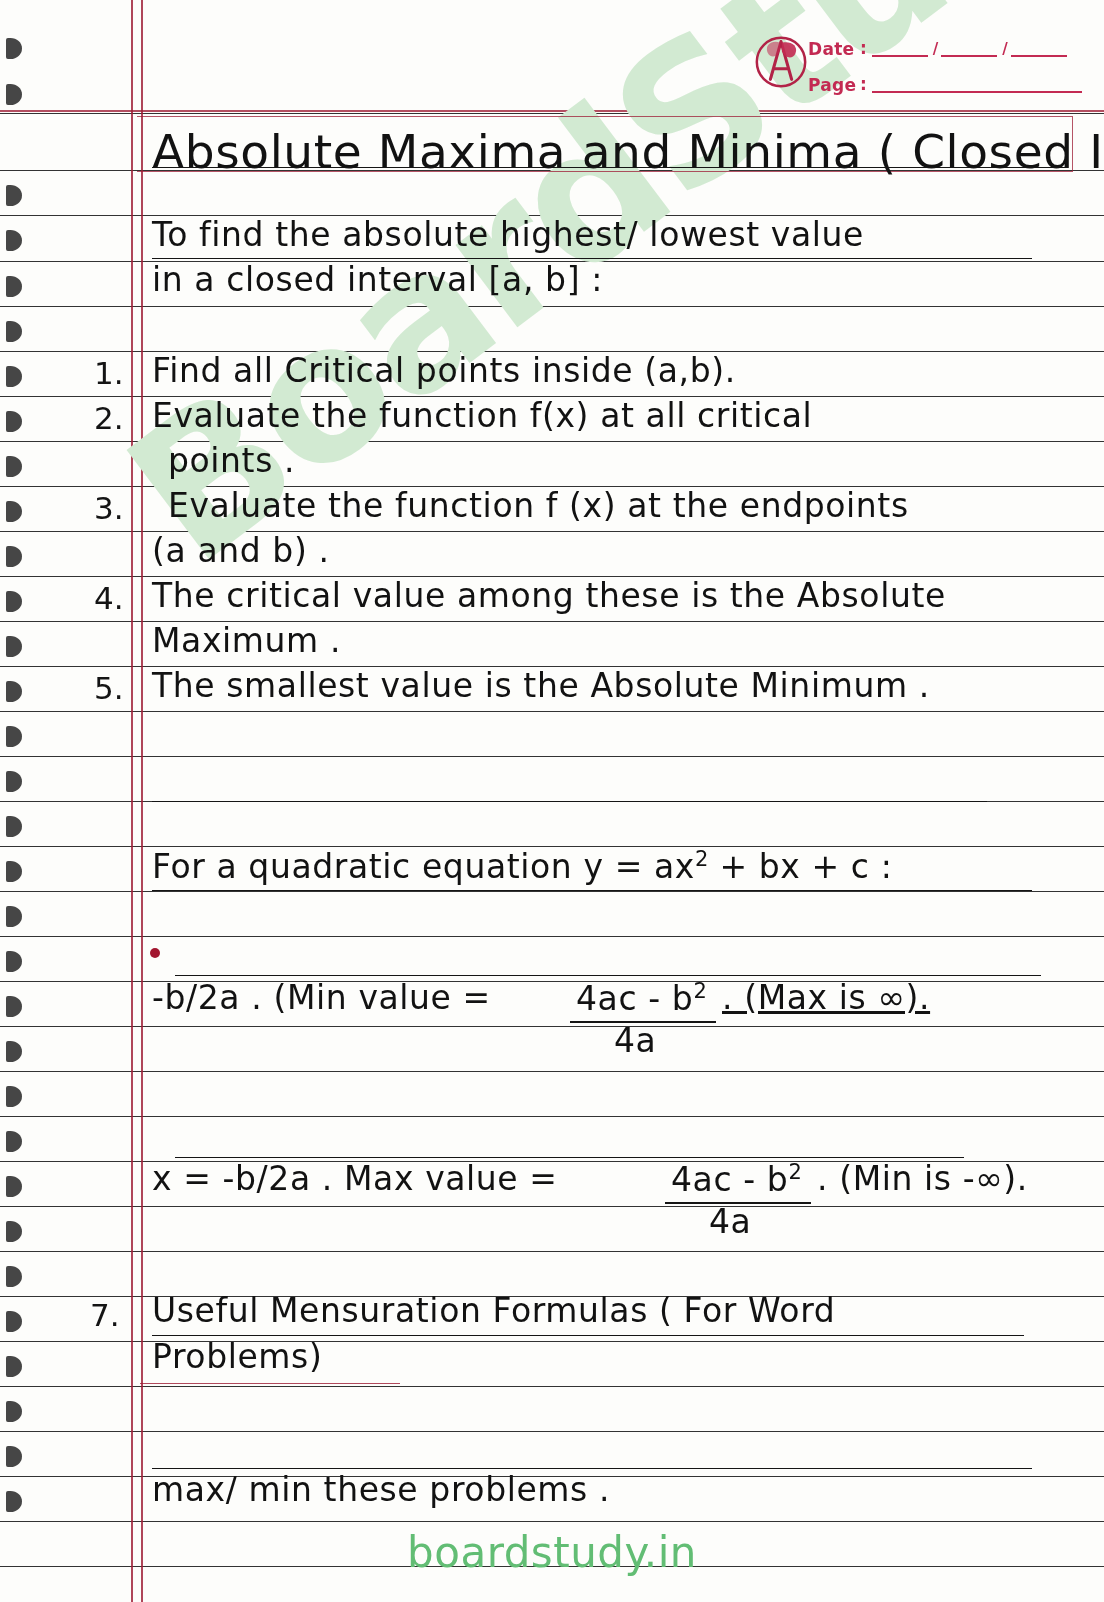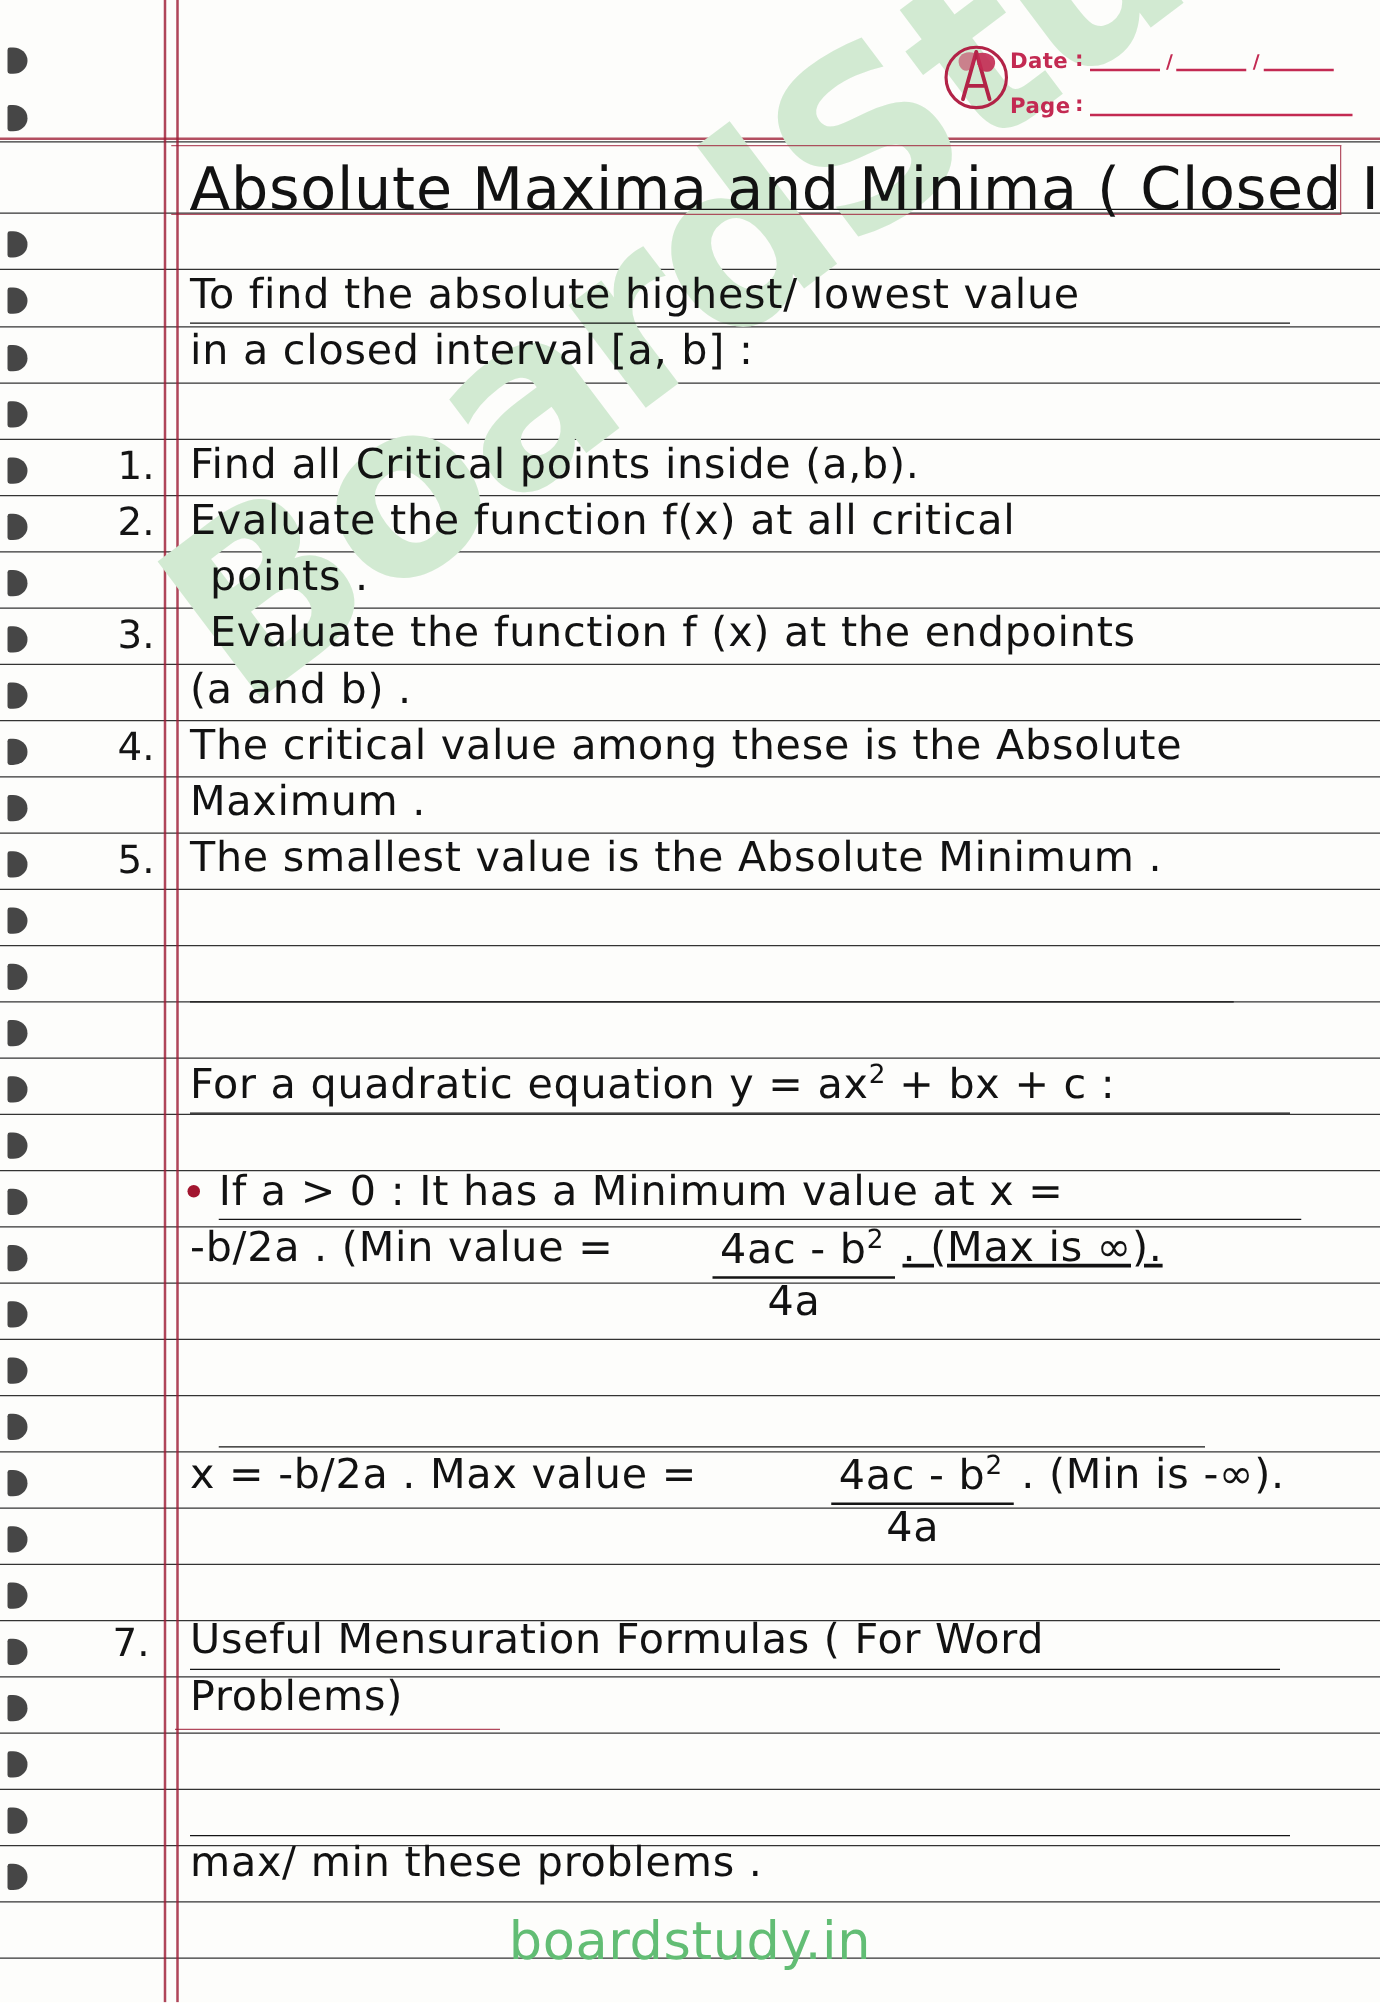--- a/index.html
+++ b/index.html
@@ -360,21 +360,20 @@
 
     <div class="num" style="left:94px; top:670px;"><span>5.</span></div>
     <div class="hw" style="left:152px; top:669px;">The smallest value is the Absolute Minimum .</div>
 
     <div class="hand-ul" style="left:152px; top:801px; width:835px;"></div>
 
     <div class="hw" style="left:152px; top:849px;"><span>For a quadratic equation y = ax</span><span class="sup">2</span><span> + bx + c :</span></div>
     <div class="hand-ul" style="left:152px; top:890px; width:880px;"></div>
 
     <div class="bullet-dot" style="left:150px; top:948px;"></div>
-    <div class="hw" style="left:175px; top:936px;">If a &gt; 0 : It has a Minimum value at x =</div>
     <div class="hand-ul" style="left:175px; top:975px; width:866px;"></div>
     <div class="hw" style="left:152px; top:981px;"><span>-b/2a . (Min value = </span></div>
     <div class="hw" style="left:576px; top:981px;"><span>4ac - b</span><span class="sup">2</span></div>
     <div class="frac-bar" style="left:570px; top:1021px; width:146px;"></div>
     <div class="hw" style="left:614px; top:1024px;">4a</div>
     <div class="hw" style="left:722px; top:981px;text-decoration:underline;"> . (Max is ∞).</div>
 
     <div class="hand-ul" style="left:175px; top:1157px; width:789px;"></div>
     <div class="hw" style="left:152px; top:1162px;"><span>x = -b/2a .  Max value = </span></div>
     <div class="hw" style="left:671px; top:1162px;"><span>4ac - b</span><span class="sup">2</span></div>

